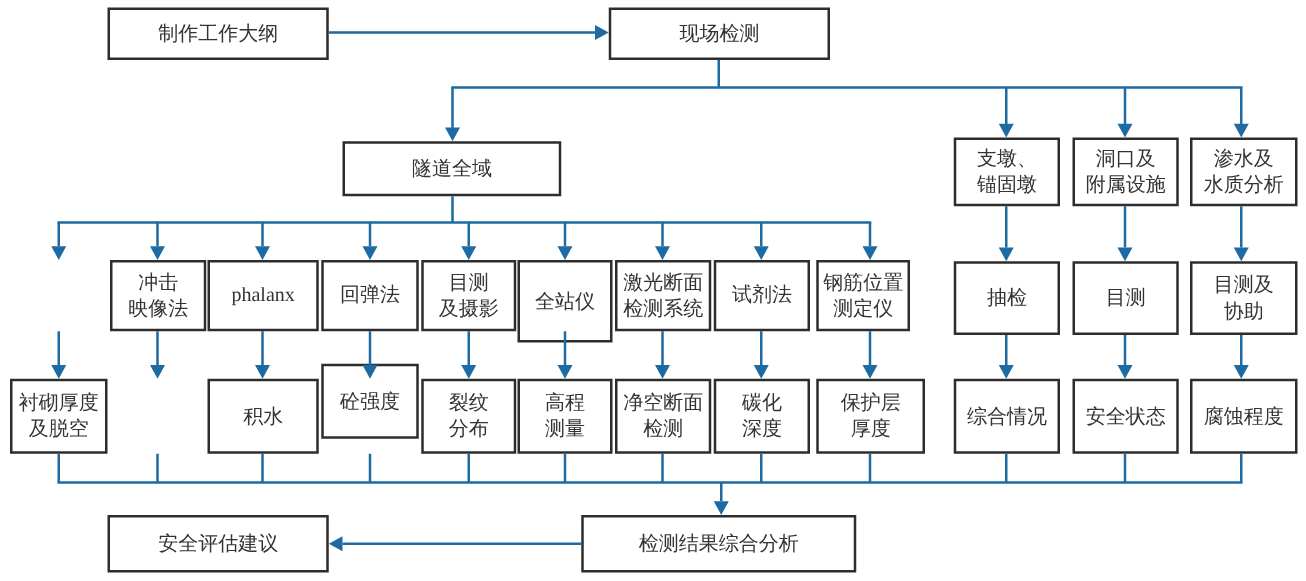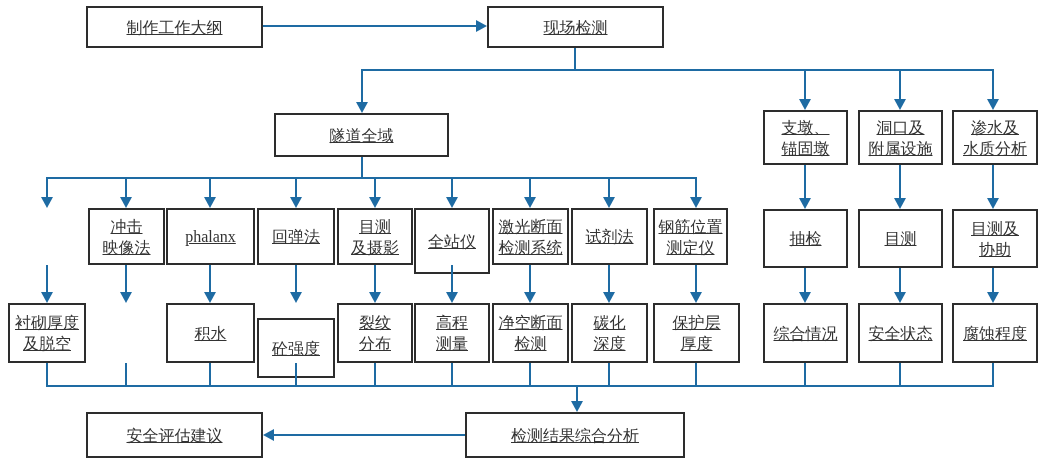--- a/index.html
+++ b/index.html
@@ -11,21 +11,20 @@
   html,body{margin:0;padding:0;background:var(--bg);}
   #canvas{
     position:relative;width:1045px;height:465px;background:var(--bg);
     font-family:"Liberation Serif","DejaVu Serif",serif;overflow:hidden;
   }
   .node{
     position:absolute;border:2px solid var(--box-border);background:var(--bg);
     display:flex;align-items:center;justify-content:center;text-align:center;
     white-space:pre-line;font-size:16px;line-height:21px;color:var(--text);
     box-sizing:border-box;
-    text-decoration:underline;
   }
   .ln{position:absolute;background:var(--accent);}
   .ad{position:absolute;width:0;height:0;border-left:6px solid transparent;border-right:6px solid transparent;border-top:11px solid var(--accent);}
   .ar{position:absolute;width:0;height:0;border-top:6px solid transparent;border-bottom:6px solid transparent;border-left:11px solid var(--accent);}
   .al{position:absolute;width:0;height:0;border-top:6px solid transparent;border-bottom:6px solid transparent;border-right:11px solid var(--accent);}
 </style>
 </head>
 <body>
 
 <div id="canvas">
@@ -56,21 +55,21 @@
 测定仪</div>
 
   <div class="node" style="left:763px;top:209px;width:85px;height:59px">抽检</div>
   <div class="node" style="left:858px;top:209px;width:85px;height:59px">目测</div>
   <div class="node" style="left:952px;top:209px;width:86px;height:59px">目测及
 协助</div>
 
   <div class="node" style="left:8px;top:303px;width:78px;height:60px">衬砌厚度
 及脱空</div>
   <div class="node" style="left:166px;top:303px;width:89px;height:60px">积水</div>
-  <div class="node" style="left:257px;top:318px;width:78px;height:60px">砼强度</div>
+  <div class="node" style="left:257px;top:291px;width:78px;height:60px">砼强度</div>
   <div class="node" style="left:337px;top:303px;width:76px;height:60px">裂纹
 分布</div>
   <div class="node" style="left:414px;top:303px;width:76px;height:60px">高程
 测量</div>
   <div class="node" style="left:492px;top:303px;width:77px;height:60px">净空断面
 检测</div>
   <div class="node" style="left:571px;top:303px;width:77px;height:60px">碳化
 深度</div>
   <div class="node" style="left:653px;top:303px;width:87px;height:60px">保护层
 厚度</div>

